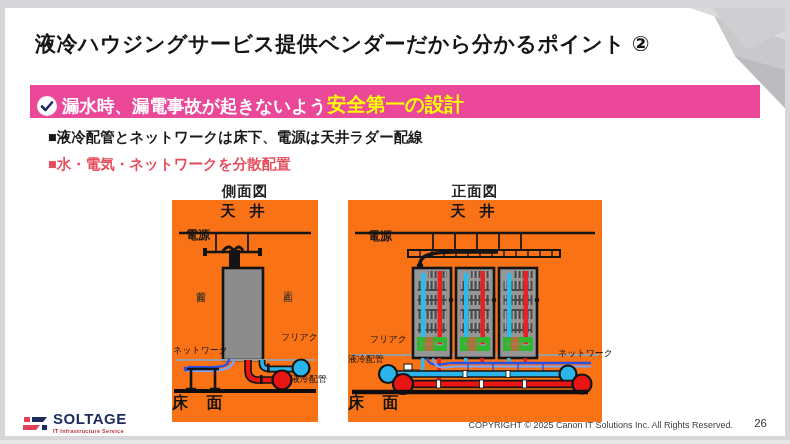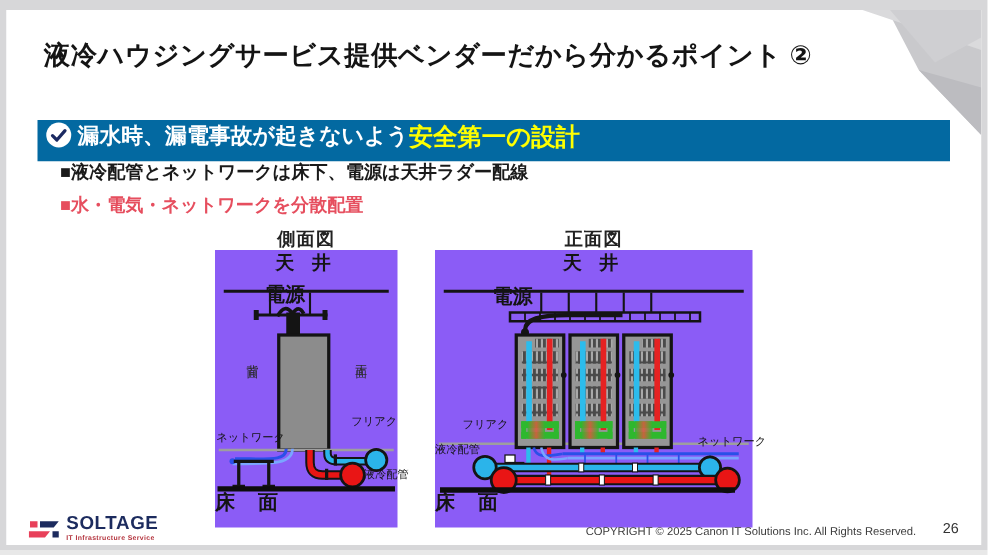--- a/index.html
+++ b/index.html
@@ -1,38 +1,38 @@
 <!DOCTYPE html>
 <html lang="ja"><head>
 <meta charset="utf-8">
 <style>
   html,body{margin:0;padding:0;}
   body{background:#e8e8e8;font-family:"Liberation Sans","DejaVu Sans",sans-serif;}
   .stage{position:relative;width:790px;height:440px;background:#d7d7d9;overflow:hidden;}
   .slide{position:absolute;left:5px;top:8px;right:5px;bottom:4px;background:#ffffff;overflow:hidden;}
   .deco{position:absolute;top:0;right:0;width:135px;height:108px;}
   .title{position:absolute;left:30px;top:22px;width:730px;font-size:21px;font-weight:bold;color:#141414;letter-spacing:0.5px;white-space:nowrap;}
-  .banner{position:absolute;left:25px;top:88px;width:730px;height:33px;background:#0369a1;display:flex;align-items:flex-start;padding-left:5px;box-sizing:border-box;}
+  .banner{position:absolute;left:25px;top:77px;width:730px;height:33px;background:#ec4899;display:flex;align-items:flex-end;padding-left:5px;box-sizing:border-box;}
   .banner .check{width:24px;height:24px;flex:0 0 auto;margin-right:3px;}
   .banner .w{color:#ffffff;font-size:17.5px;font-weight:bold;white-space:nowrap;}
   .banner .y{color:#ffff00;font-size:19.5px;font-weight:bold;white-space:nowrap;}
   .bullet{position:absolute;left:43px;font-size:14.5px;font-weight:bold;white-space:nowrap;}
   .bullet.b1{top:120px;color:#1a1a1a;}
   .bullet.b2{top:147px;color:#e64e5e;}
   .diag-title{position:absolute;top:174px;font-size:14.5px;font-weight:700;color:#222;text-align:center;letter-spacing:1px;}
   .diag-title.left{left:167px;width:146px;}
   .diag-title.right{left:343px;width:254px;}
-  .panel{position:absolute;top:192px;height:222px;background:#8b5cf6;}
+  .panel{position:absolute;top:192px;height:222px;background:#f97316;}
   .panel.side{left:167px;width:146px;}
   .panel.front{left:343px;width:254px;}
   .panel svg{position:absolute;left:0;top:0;}
   .lbl{position:absolute;color:#141414;line-height:1.05;white-space:nowrap;z-index:3;}
   .lbl.ceiling{left:0;width:100%;top:3px;text-align:center;font-size:15px;font-weight:600;letter-spacing:5px;}
   .lbl.floor{left:0;width:100%;top:195px;font-size:16px;font-weight:600;letter-spacing:7px;}
-  .lbl.power{font-size:16px;font-weight:600;margin-left:26px;}
+  .lbl.power{font-size:12px;font-weight:600;}
   .lbl.small{font-size:9px;}
   .lbl.vert{writing-mode:vertical-rl;font-size:9.5px;letter-spacing:2px;color:#2b2b2b;}
   .footer-logo{position:absolute;left:18px;top:403px;display:flex;align-items:center;}
   .footer-logo .mark{width:26px;height:20px;margin-right:4px;margin-top:2px;}
   .footer-logo .name{font-size:15px;font-weight:bold;color:#1c2b5e;letter-spacing:0.5px;line-height:1;}
   .footer-logo .sub{font-size:5.5px;color:#b3323c;font-weight:bold;letter-spacing:0.3px;margin-top:2px;}
   .copyright{position:absolute;right:52px;top:412px;font-size:9px;color:#3c3c3c;}
   .pagenum{position:absolute;right:18px;top:409px;font-size:11.5px;color:#333;}
 </style>
 </head>

